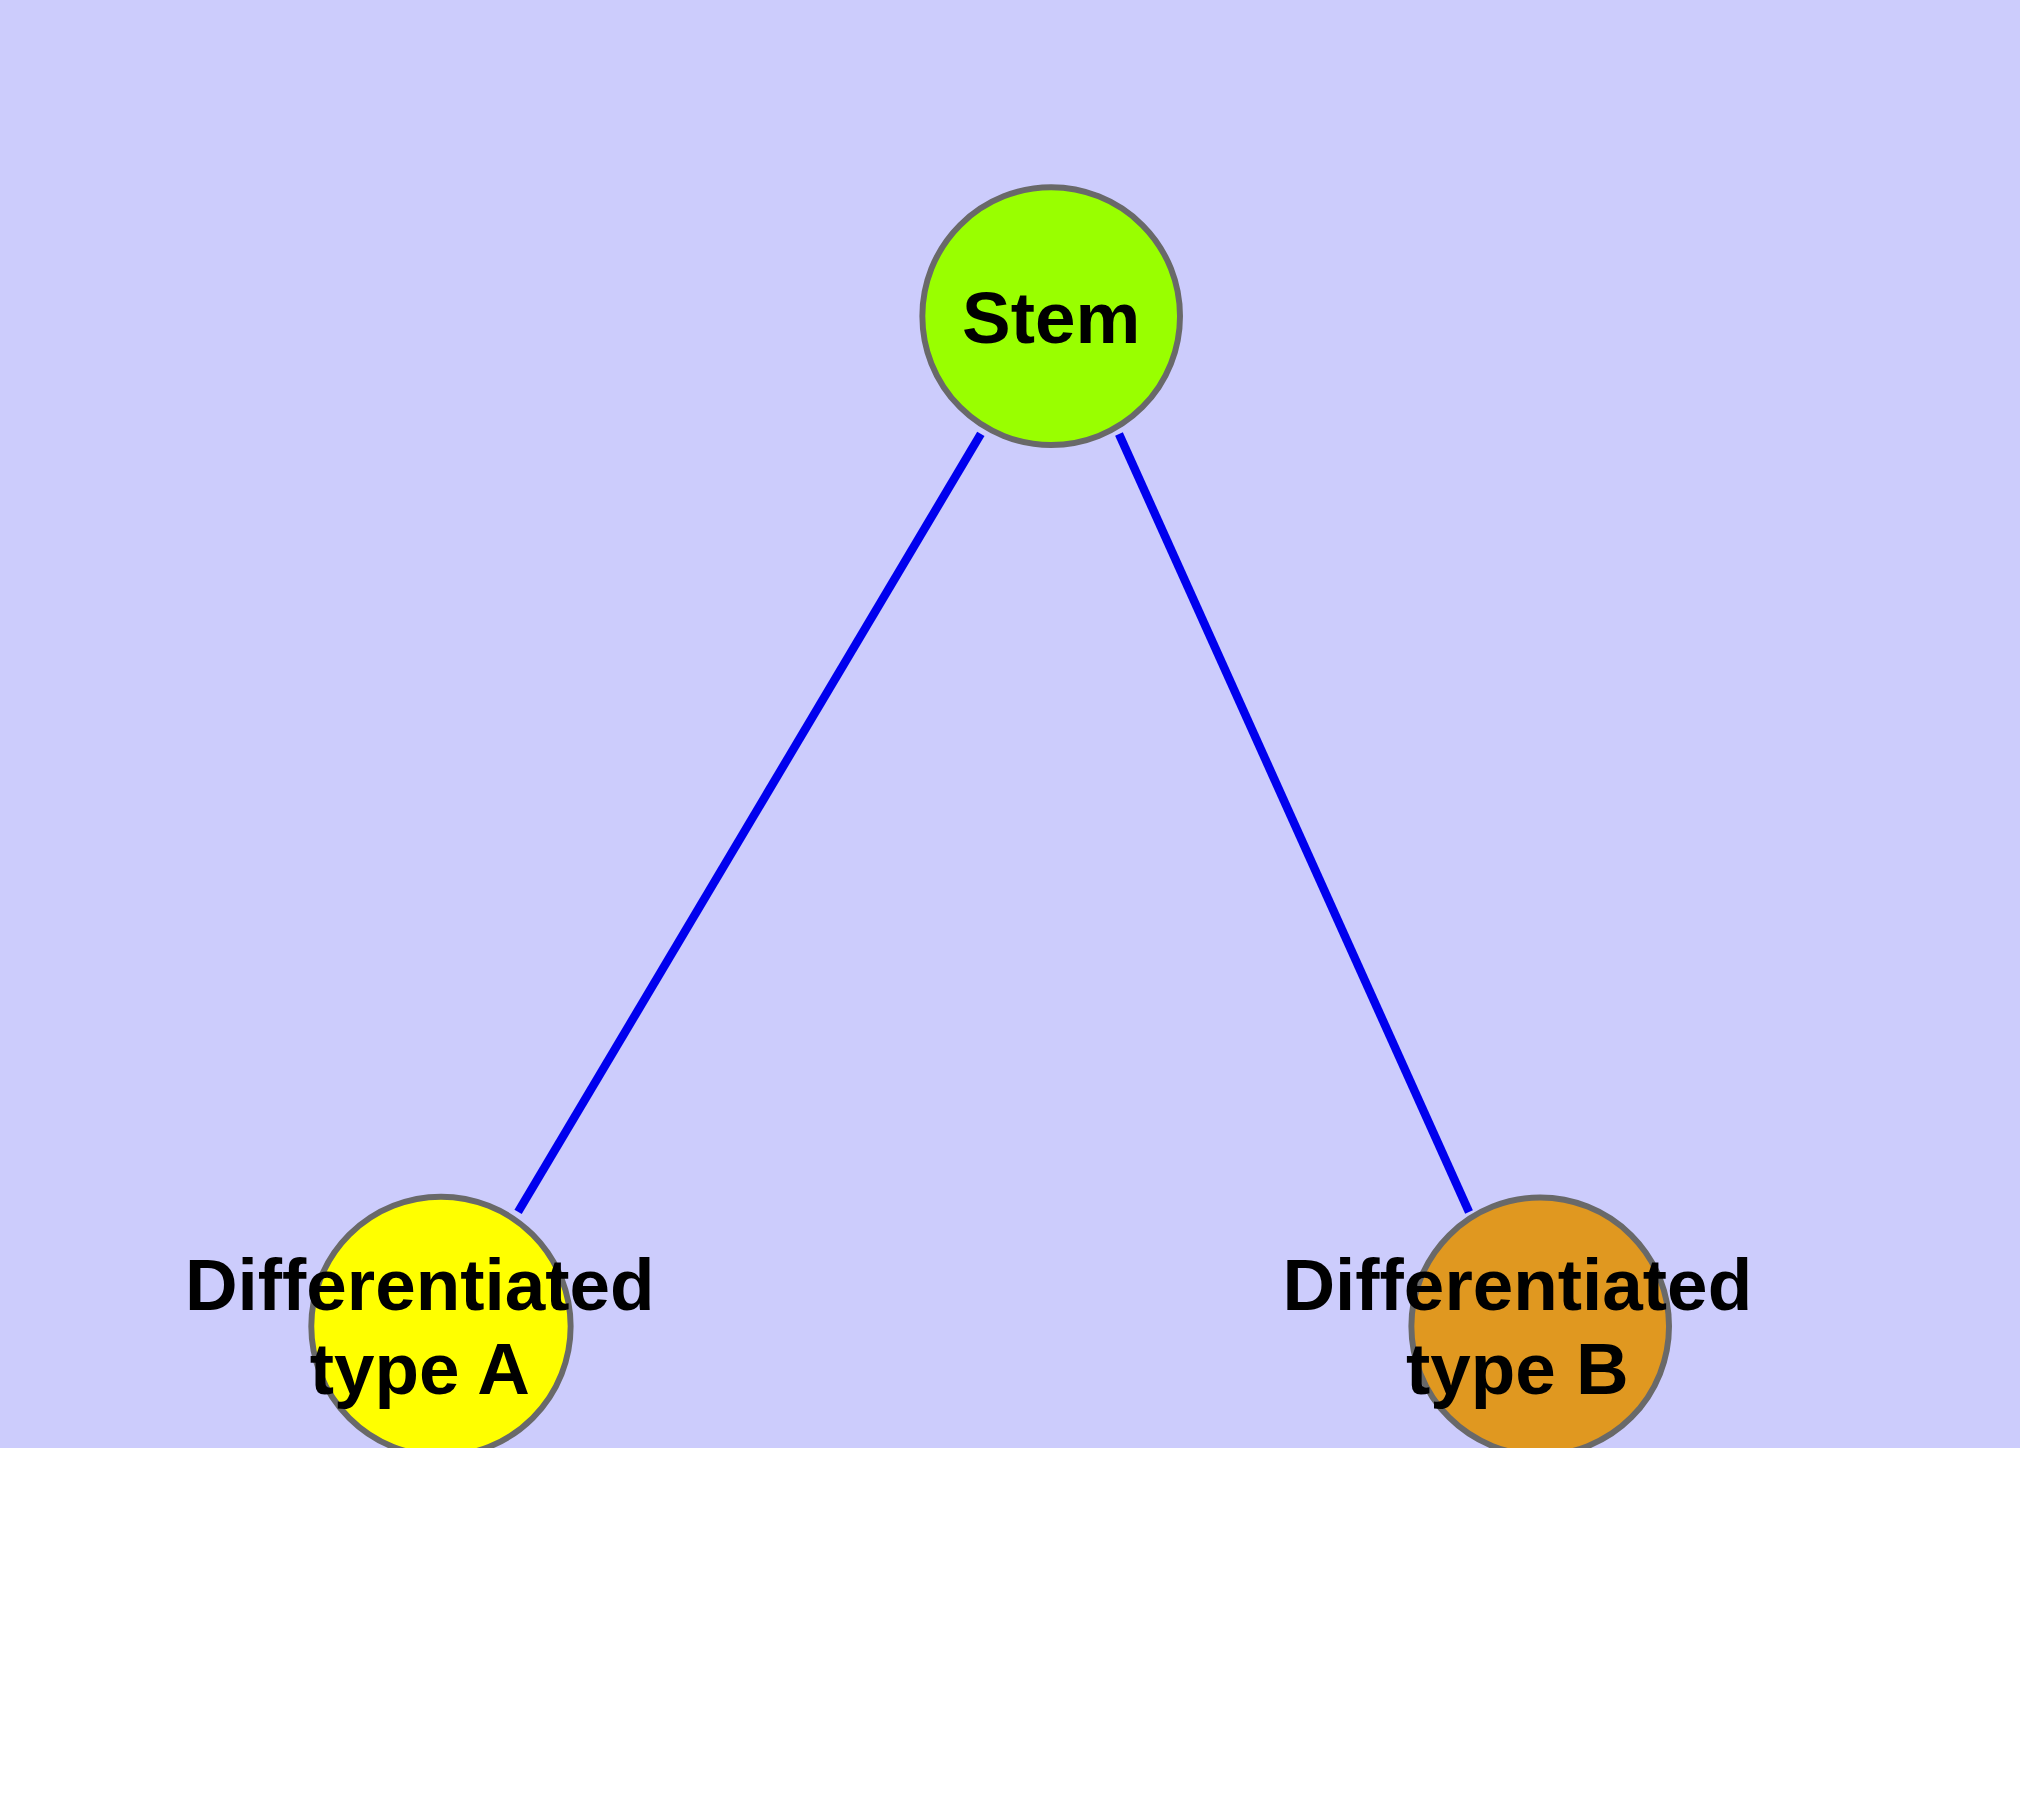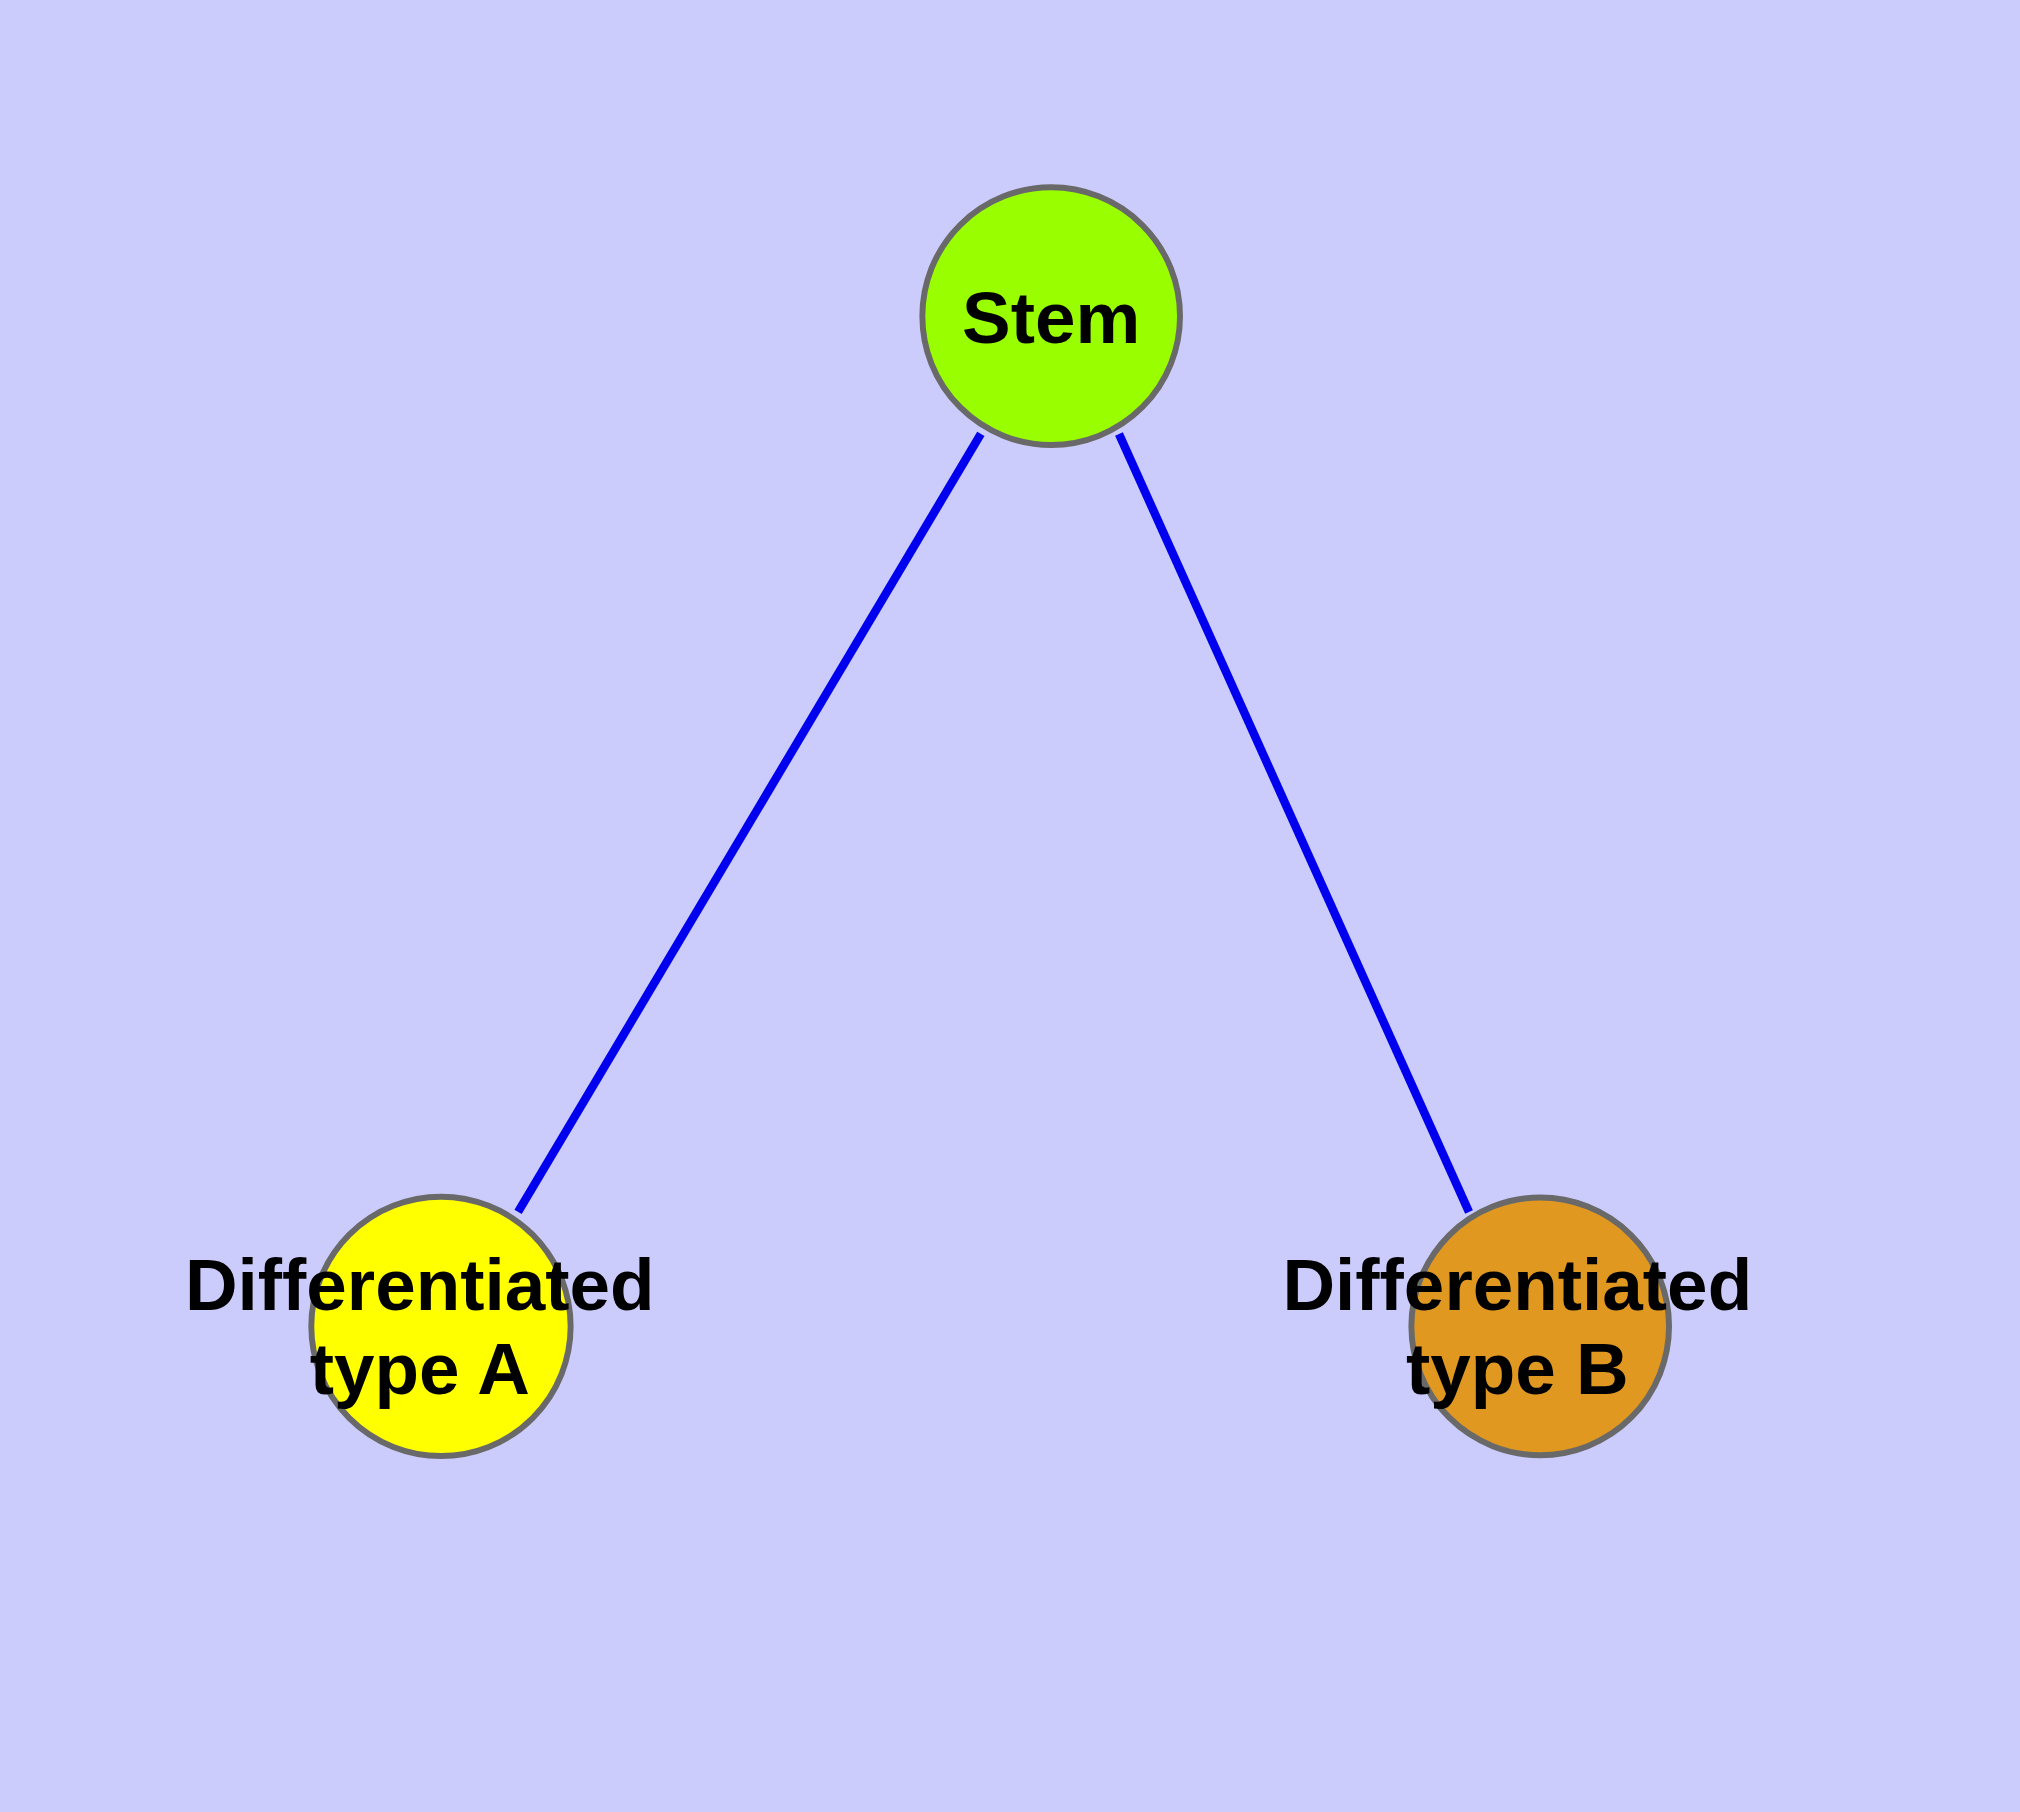--- a/index.html
+++ b/index.html
@@ -37,21 +37,21 @@
     text-anchor: middle;
     dominant-baseline: middle;
     paint-order: normal;
   }
   .root-label { font-size: 86px; }
   .leaf-label { font-size: 86px; }
 </style>
 </head>
 <body>
 
-<div id="stage" style="width: 2021px; height: 1812px;">
+<div id="stage" style="width: 2021px; height: 1448px;">
   <div id="canvas-bg" style="background: rgb(204, 204, 252); width: 2021px; height: 1812px;"></div>
 
   <svg id="graph" viewBox="0 0 2384 2138" xmlns="http://www.w3.org/2000/svg" style="width: 2021px; height: 1812px;">
 
     <g>
       <line id="edge0" x1="1157" y1="512" x2="611" y2="1430" stroke="#0000ee" stroke-width="10" stroke-linecap="butt"></line>
       <line id="edge1" x1="1320" y1="512" x2="1733" y2="1430" stroke="#0000ee" stroke-width="10" stroke-linecap="butt"></line>
     </g>
 
     <g>

